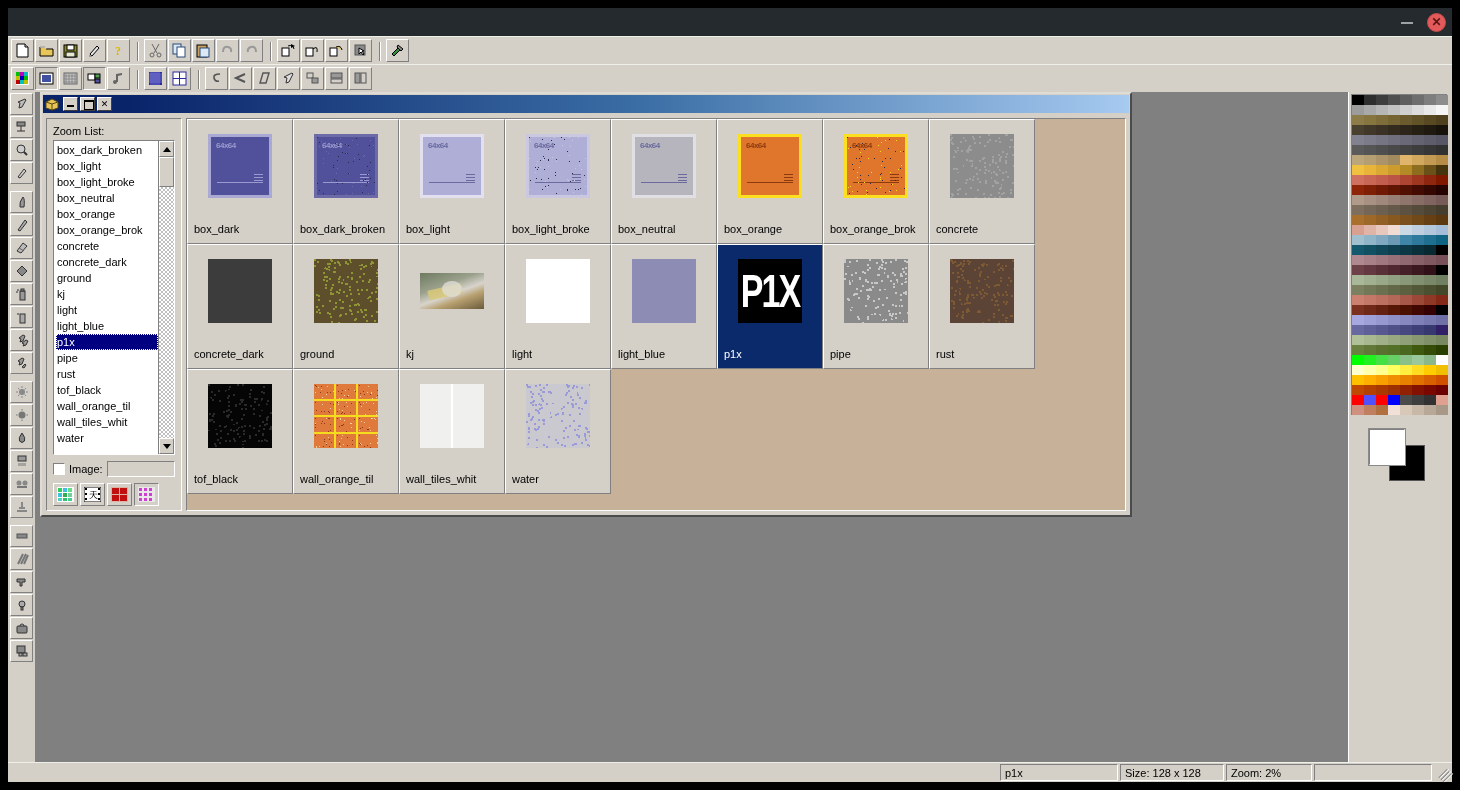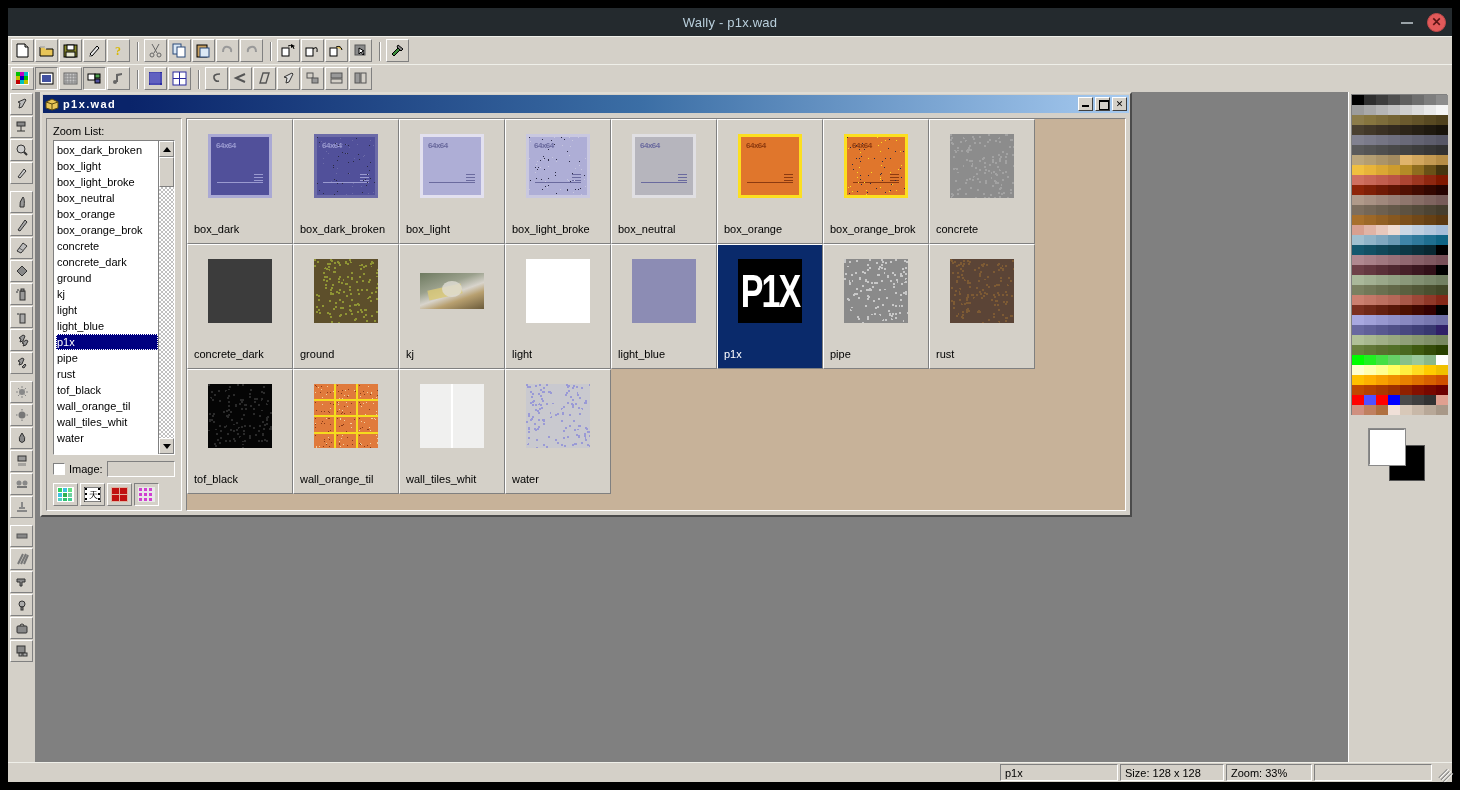--- a/index.html
+++ b/index.html
@@ -342,21 +342,20 @@
     box-shadow: 0 3px 0 #808080, 0 6px 0 #808080, 1px 1px 0 #fff, 1px 4px 0 #fff, 1px 7px 0 #fff;
   }
   svg { display: block; }
 </style>
 </head>
 <body>
 
 <div class="app">
 
   <div class="titlebar">
-    <div class="title">Wally - p1x.wad</div>
     <div class="win-btns">
       <div class="btn-min"></div>
       <div class="btn-close">✕</div>
     </div>
   </div>
 
 
   <div class="toolbar">
     <div class="tbtn">
       <svg width="15" height="15" viewBox="0 0 15 15">
@@ -700,21 +699,20 @@
     <div class="mdi">
 
       <div class="child">
         <div class="child-tb">
           <div class="cicon">
             <svg width="14" height="13" viewBox="0 0 14 13">
                 <path d="M1 4 L7 1 L13 4 L13 10 L7 12 L1 10 Z" fill="#e8c558" stroke="#5a4a10"></path>
                 <path d="M1 4 L7 6 L13 4 M7 6 v6" fill="none" stroke="#5a4a10"></path>
               </svg>
           </div>
-          <div class="ctitle">p1x.wad</div>
           <div class="cbtns">
             <div class="cbtn min"></div>
             <div class="cbtn max"></div>
             <div class="cbtn">✕</div>
           </div>
         </div>
 
         <div class="child-inner">
 
           <div class="listpane">
@@ -1293,18 +1291,18 @@
         <div class="fg" id="fg-swatch" style="background: rgb(255, 255, 255);"></div>
       </div>
     </div>
 
   </div>
 
   <div class="statusbar">
     <div class="sb-spacer"></div>
     <div class="sbpanel sb-name">p1x</div>
     <div class="sbpanel sb-size">Size: 128 x 128</div>
-    <div class="sbpanel sb-zoom">Zoom: 33%</div>
+    <div class="sbpanel sb-zoom">Zoom: 2%</div>
     <div class="sbpanel sb-extra"></div>
     <div class="grip"></div>
   </div>
 
 </div>
 
 </body></html>

